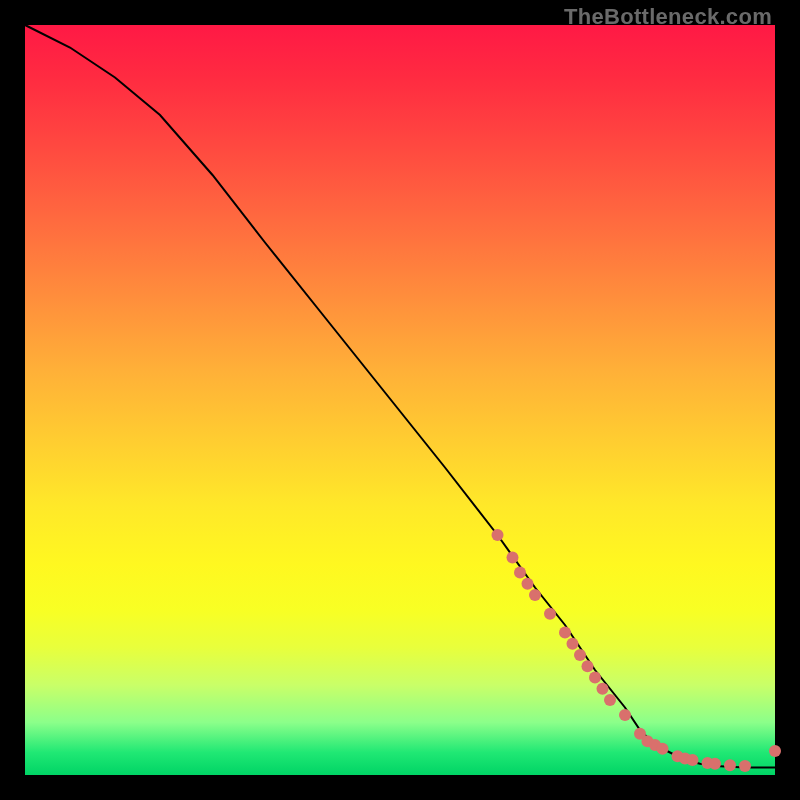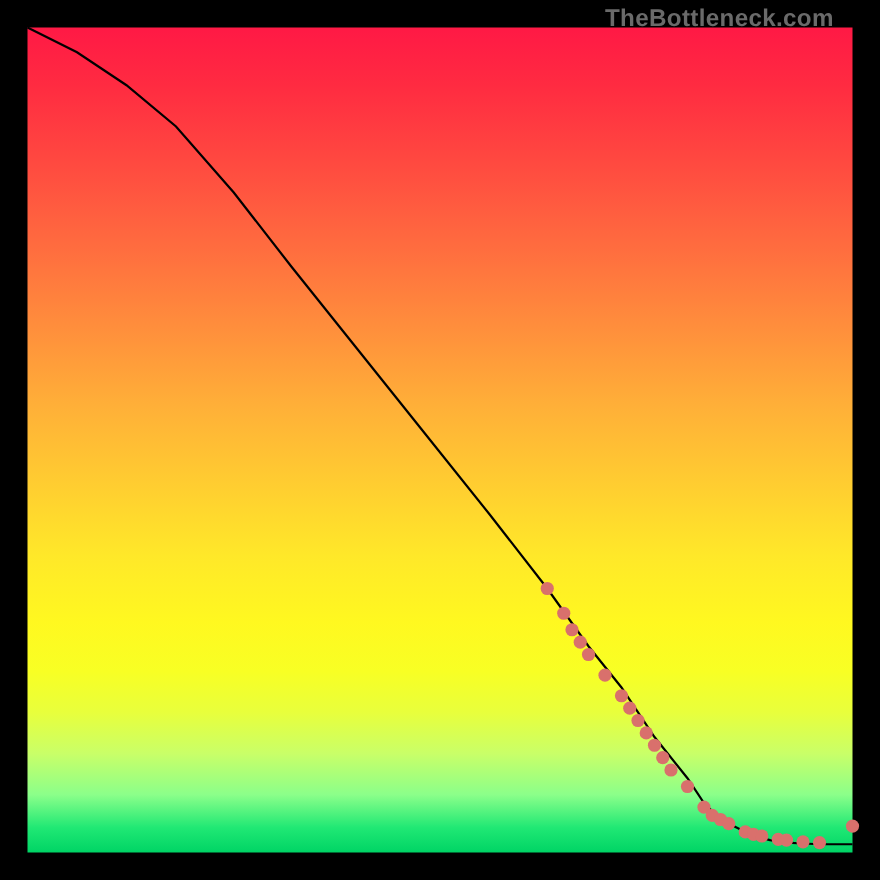--- a/index.html
+++ b/index.html
@@ -38,21 +38,21 @@
       #e8ff3c 83%,
       #c9ff68 88%,
       #8bff8a 93%,
       #20e874 97%,
       #00d465 100%
     );
   }
   .watermark {
     position: absolute;
     top: 4px;
-    right: 42px;
+    right: 28px;
     font-family: Arial, Helvetica, sans-serif;
     font-size: 22px;
     font-weight: 600;
     letter-spacing: 0.3px;
     color: #6a6a6a;
     user-select: none;
   }
   svg.overlay {
     position: absolute;
     left: 25px;

